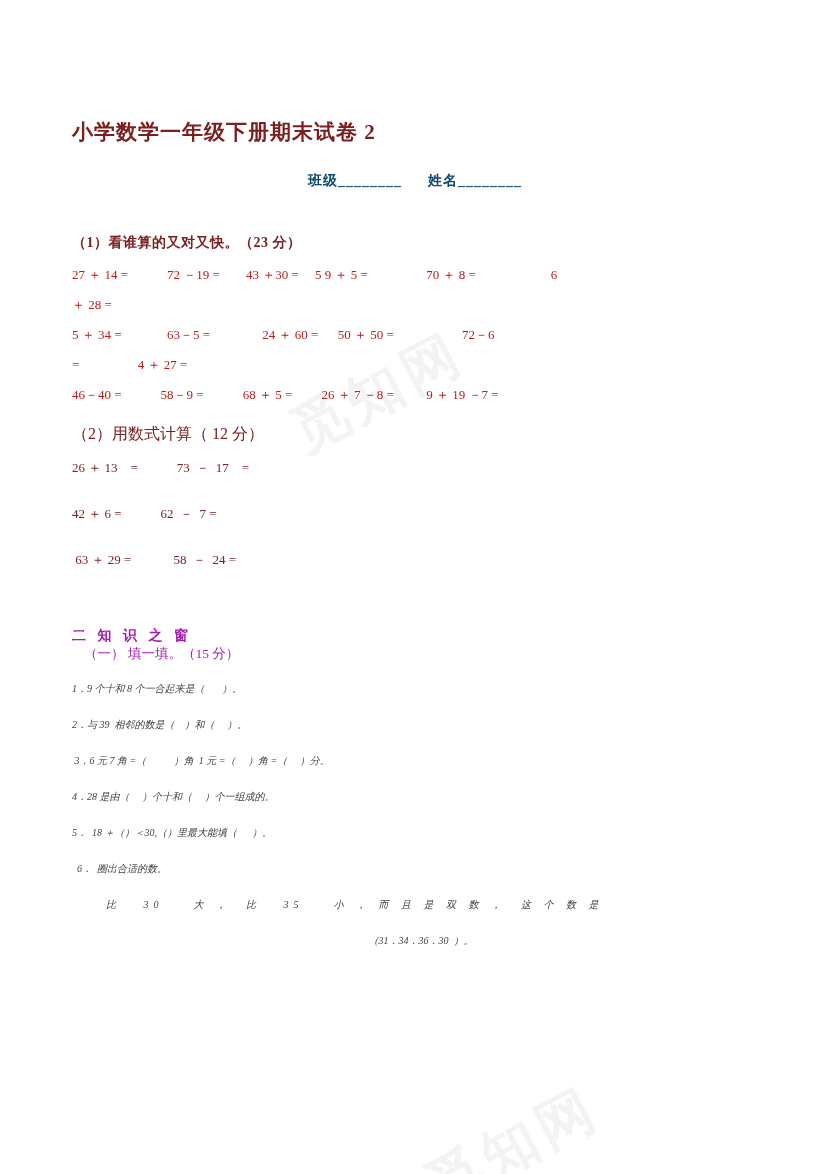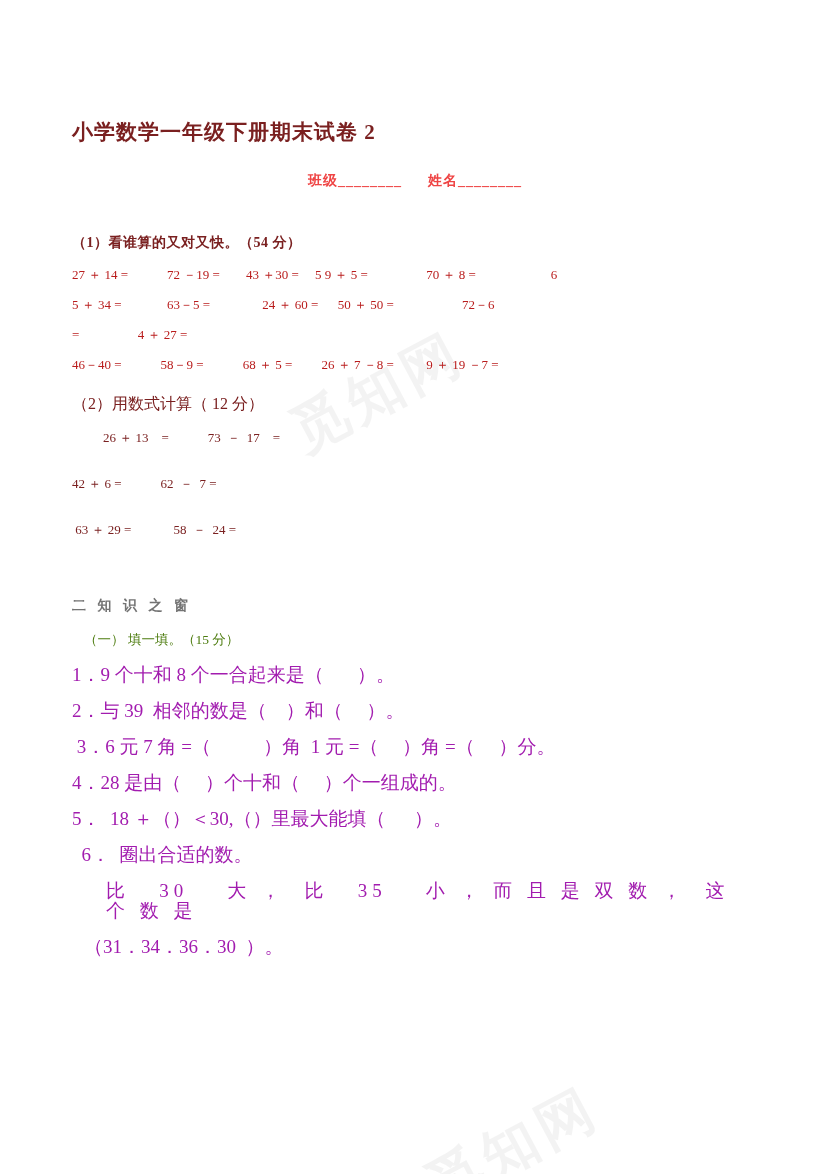--- a/index.html
+++ b/index.html
@@ -60,21 +60,21 @@
     font-size: 21px;
     font-weight: bold;
     color: #7a2020;
     margin-top: 118px;
     letter-spacing: 1px;
   }
   .id-line {
     text-align: center;
     font-size: 14px;
     font-weight: bold;
-    color: #ef4444;
+    color: #0c4a6e;
     margin-top: 26px;
     letter-spacing: 1px;
   }
   .id-line .gap {
     display: inline-block;
     width: 26px;
   }
   .section-head {
     font-size: 14px;
     font-weight: bold;
@@ -96,70 +96,72 @@
     white-space: pre;
     font-family: "Liberation Serif", serif;
   }
   .vert-row {
     font-size: 13px;
     color: #7a2020;
     line-height: 30px;
     white-space: pre;
     margin-top: 16px;
   }
-  .vert-row.first { margin-top: 8px; margin-left: 31px; }
+  .vert-row.first { margin-top: 8px; }
   .section-head2 {
     font-size: 14px;
     font-weight: bold;
-    color: #737373;
+    color: #a21caf;
     margin-top: 52px;
     letter-spacing: 4px;
   }
   .sub-head2 {
     font-size: 13.5px;
-    color: #4d7c0f;
-    margin-top: 16px;
+    color: #a21caf;
     padding-left: 12px;
   }
   .q-line {
-    font-size: 19px;
-    color: #a21caf;
+    font-size: 10px;
+    color: #404040;
     margin-top: 16px;
     line-height: 20px;
     white-space: pre-wrap;
+    font-style: italic;
   }
   .q-wide {
     letter-spacing: 5px;
     padding-left: 34px;
   }
   .q-sub {
     padding-left: 12px;
+    text-align: center;
   }
 </style>
 </head>
 <body>
 
 <div class="page">
 
   <div class="watermark">
     <div class="wm-text wm1">觅知网</div>
     <div class="wm-text wm2">觅知网</div>
   </div>
 
   <div class="content">
 
     <div class="doc-title">小学数学一年级下册期末试卷 2</div>
 
     <div class="id-line">
       <span>班级________</span><span class="gap"></span><span>姓名________</span>
     </div>
 
-    <div class="section-head">（1）看谁算的又对又快。（54 分）</div>
+    <div class="section-head">（1）看谁算的又对又快。（23 分）</div>
 
     <div class="calc-row">27 ＋ 14 =            72 －19 =        43 ＋30 =     5 9 ＋ 5 =                  70 ＋ 8 =                       6</div>
+    <div class="calc-row">＋ 28 =</div>
     <div class="calc-row">5 ＋ 34 =              63－5 =                24 ＋ 60 =      50 ＋ 50 =                     72－6</div>
     <div class="calc-row">=                  4 ＋ 27 =</div>
     <div class="calc-row">46－40 =            58－9 =            68 ＋ 5 =         26 ＋ 7 －8 =          9 ＋ 19 －7 =</div>
 
     <div class="sub-head">（2）用数式计算（    12 分）</div>
 
     <div class="vert-row first">26 ＋ 13    =            73  －  17    =</div>
     <div class="vert-row">42 ＋ 6 =            62  －  7 =</div>
     <div class="vert-row"> 63 ＋ 29 =             58  －  24 =</div>
 

